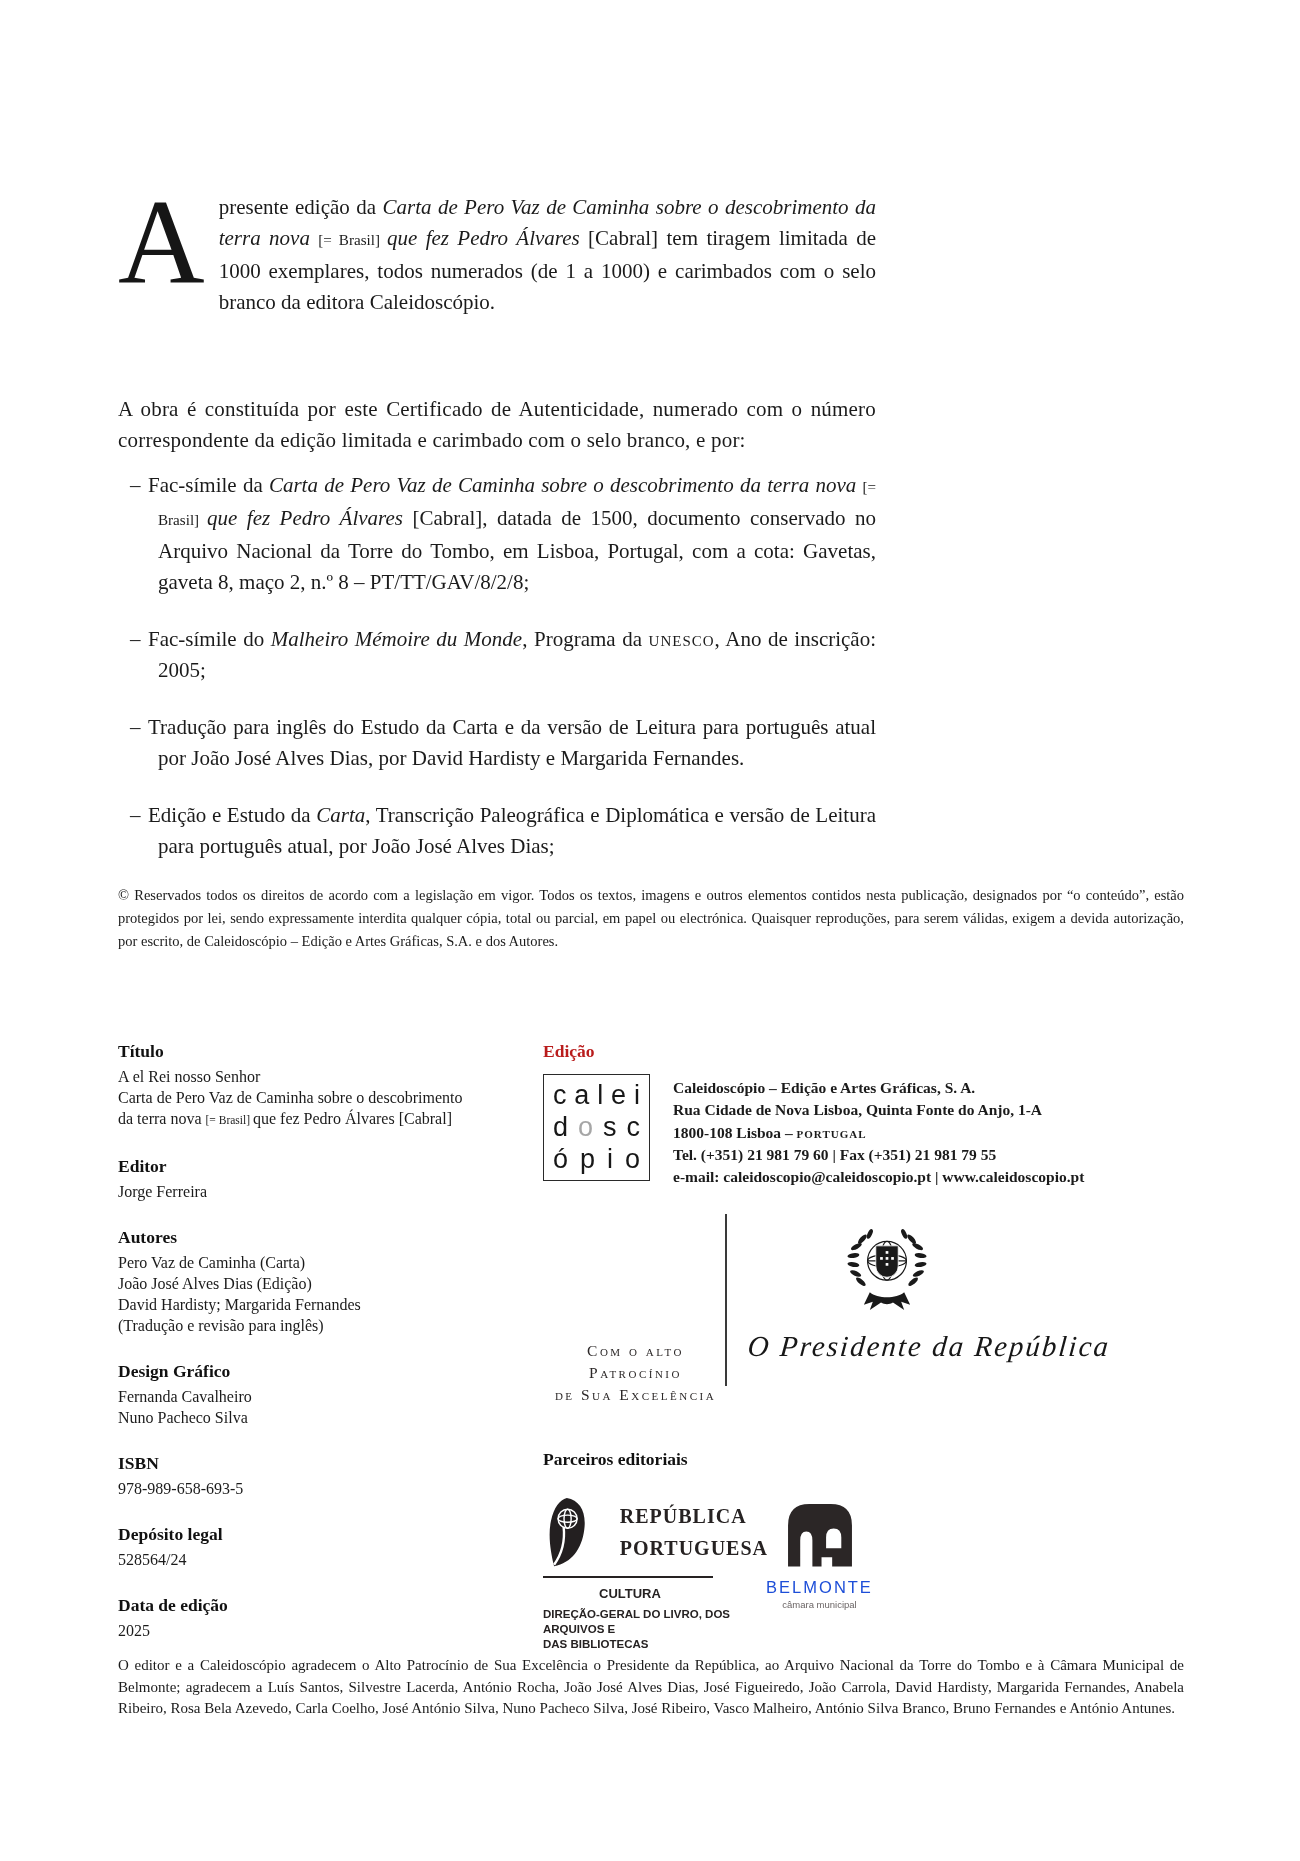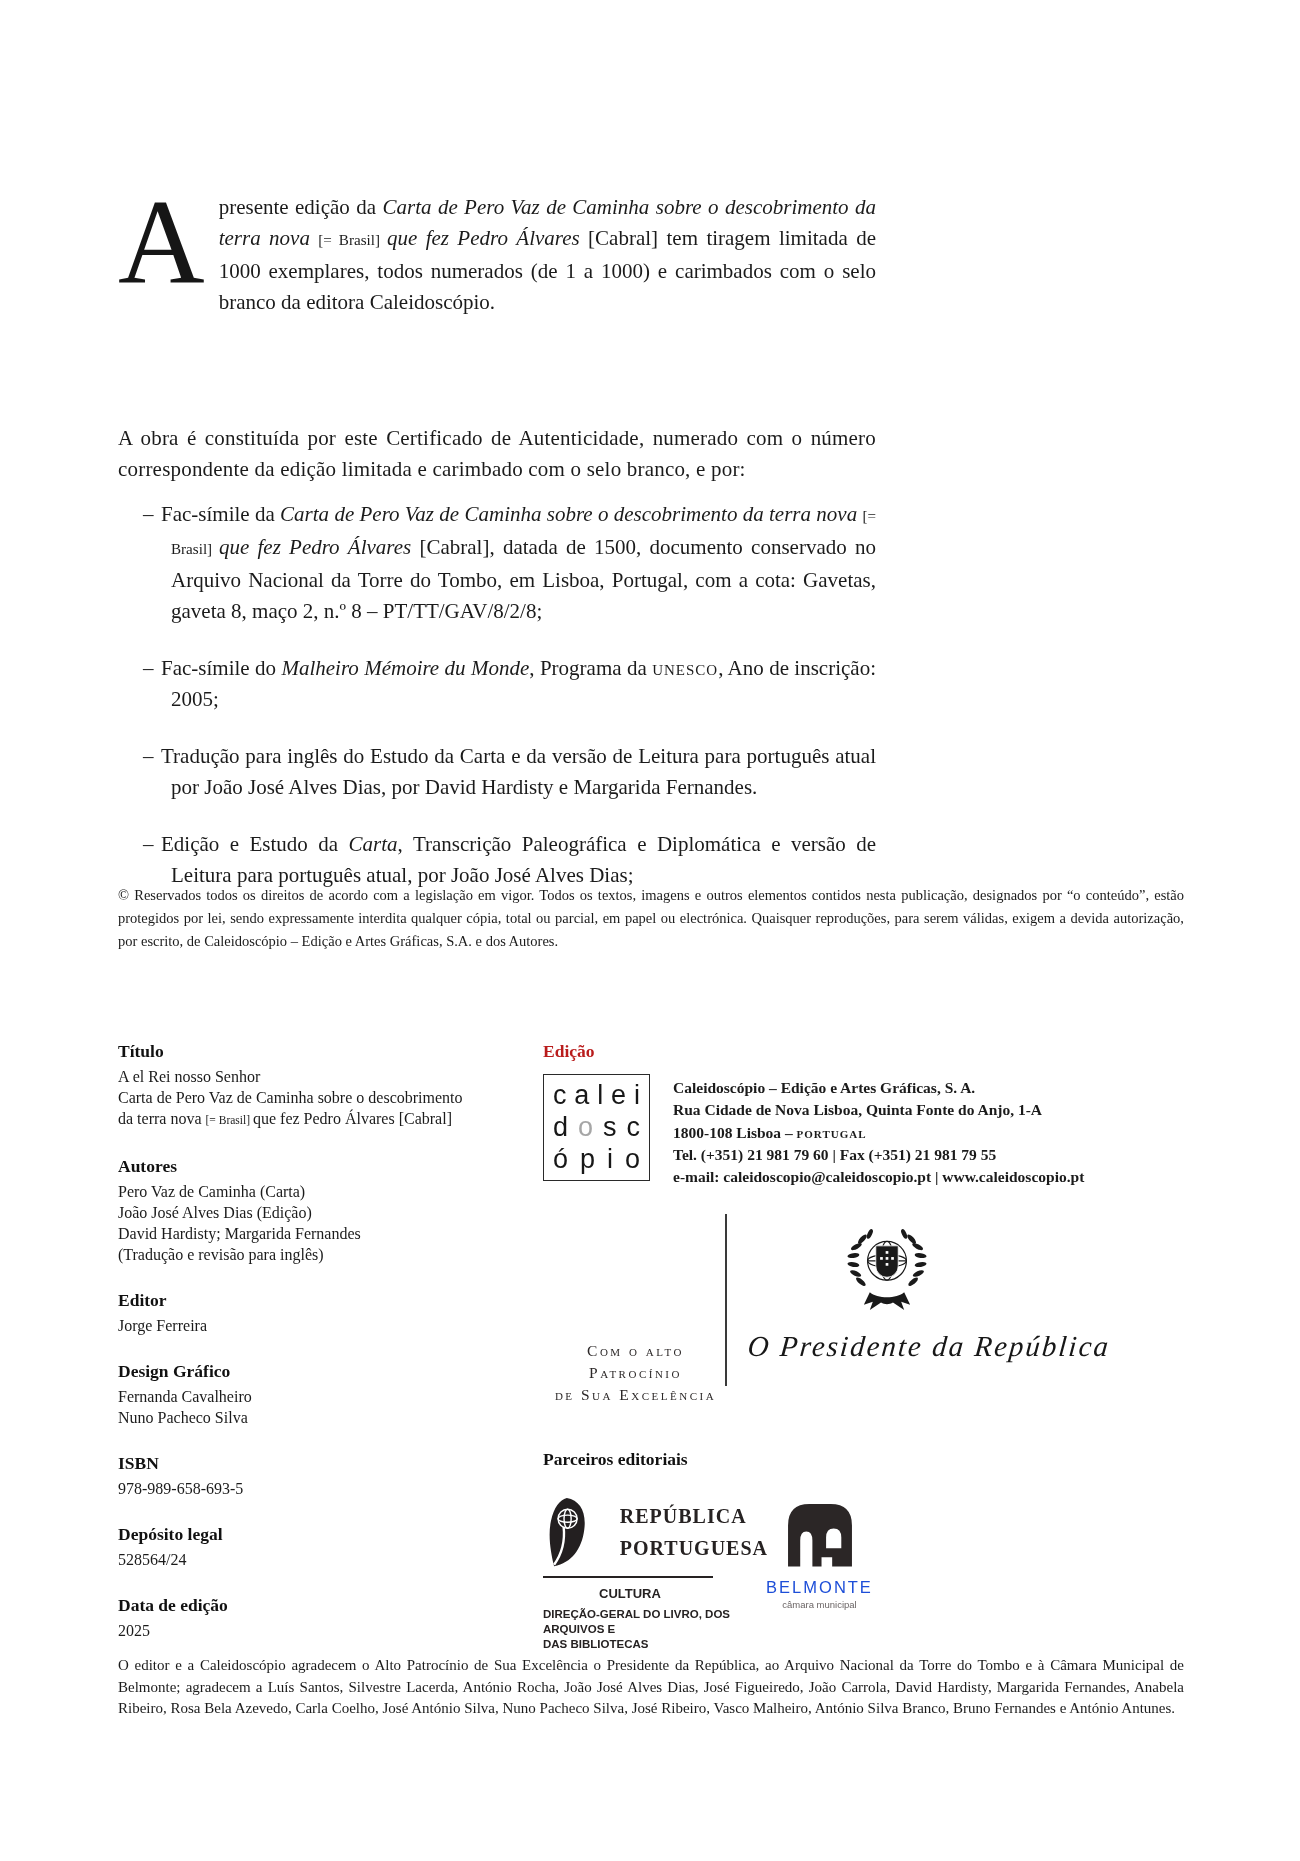--- a/index.html
+++ b/index.html
@@ -3,22 +3,22 @@
 <meta charset="utf-8">
 <style>
   html,body{margin:0;padding:0;background:#ffffff;}
   #page{position:relative;width:1300px;height:1861px;background:#fff;color:#1b1b1b;
         font-family:"Liberation Serif",serif;overflow:hidden;}
 
   
   #intro{position:absolute;left:118px;top:192px;width:758px;}
   .p-main{font-size:21px;line-height:31px;text-align:justify;margin:0;}
   .dropcap{float:left;font-size:120px;line-height:0.75;margin:6px 14px 0 0;color:#161616;}
-  .p-note{font-size:21px;line-height:31px;text-align:justify;margin:105px 0 0 0;clear:both;letter-spacing:0.2px;}
-  #contents-list{list-style:none;margin:14px 0 0 25px;padding:0;}
+  .p-note{font-size:21px;line-height:31px;text-align:justify;margin:76px 0 0 0;clear:both;letter-spacing:0.2px;}
+  #contents-list{list-style:none;margin:14px 0 0 12px;padding:0;}
   #contents-list li{font-size:21px;line-height:31px;text-align:justify;
       padding-left:28px;text-indent:-28px;margin:0 0 26px 0;}
   .dash{display:inline-block;width:18px;text-indent:0;}
   .it{font-style:italic;}
   .br{font-size:0.72em;}
   .sc{font-variant:small-caps;letter-spacing:1px;}
   .gray{color:#a6a6a6;}
 
   
   #copyright{position:absolute;left:118px;top:884px;width:1066px;
@@ -95,29 +95,29 @@
   <div id="copyright">© Reservados todos os direitos de acordo com a legislação em vigor. Todos os textos, imagens e outros elementos contidos nesta publicação, designados por “o conteúdo”, estão protegidos por lei, sendo expressamente interdita qualquer cópia, total ou parcial, em papel ou electrónica. Quaisquer reproduções, para serem válidas, exigem a devida autorização, por escrito, de Caleidoscópio – Edição e Artes Gráficas, S.A. e dos Autores.</div>
 
   <div id="left-col">
     <div class="group">
       <h3>Título</h3>
       <div class="line">A el Rei nosso Senhor</div>
       <div class="line">Carta de Pero Vaz de Caminha sobre o descobrimento</div>
       <div class="line"><span>da terra nova </span><span class="br">[= Brasil] </span><span>que fez Pedro Álvares [Cabral]</span></div>
     </div>
     <div class="group">
+      <h3>Editor</h3>
+      <div class="line">Jorge Ferreira</div>
+    </div>
+    <div class="group">
       <h3>Autores</h3>
       <div class="line">Pero Vaz de Caminha (Carta)</div>
       <div class="line">João José Alves Dias (Edição)</div>
       <div class="line">David Hardisty; Margarida Fernandes</div>
       <div class="line">(Tradução e revisão para inglês)</div>
-    </div>
-    <div class="group">
-      <h3>Editor</h3>
-      <div class="line">Jorge Ferreira</div>
     </div>
     <div class="group">
       <h3>Design Gráfico</h3>
       <div class="line">Fernanda Cavalheiro</div>
       <div class="line">Nuno Pacheco Silva</div>
     </div>
     <div class="group">
       <h3>ISBN</h3>
       <div class="line">978-989-658-693-5</div>
     </div>

